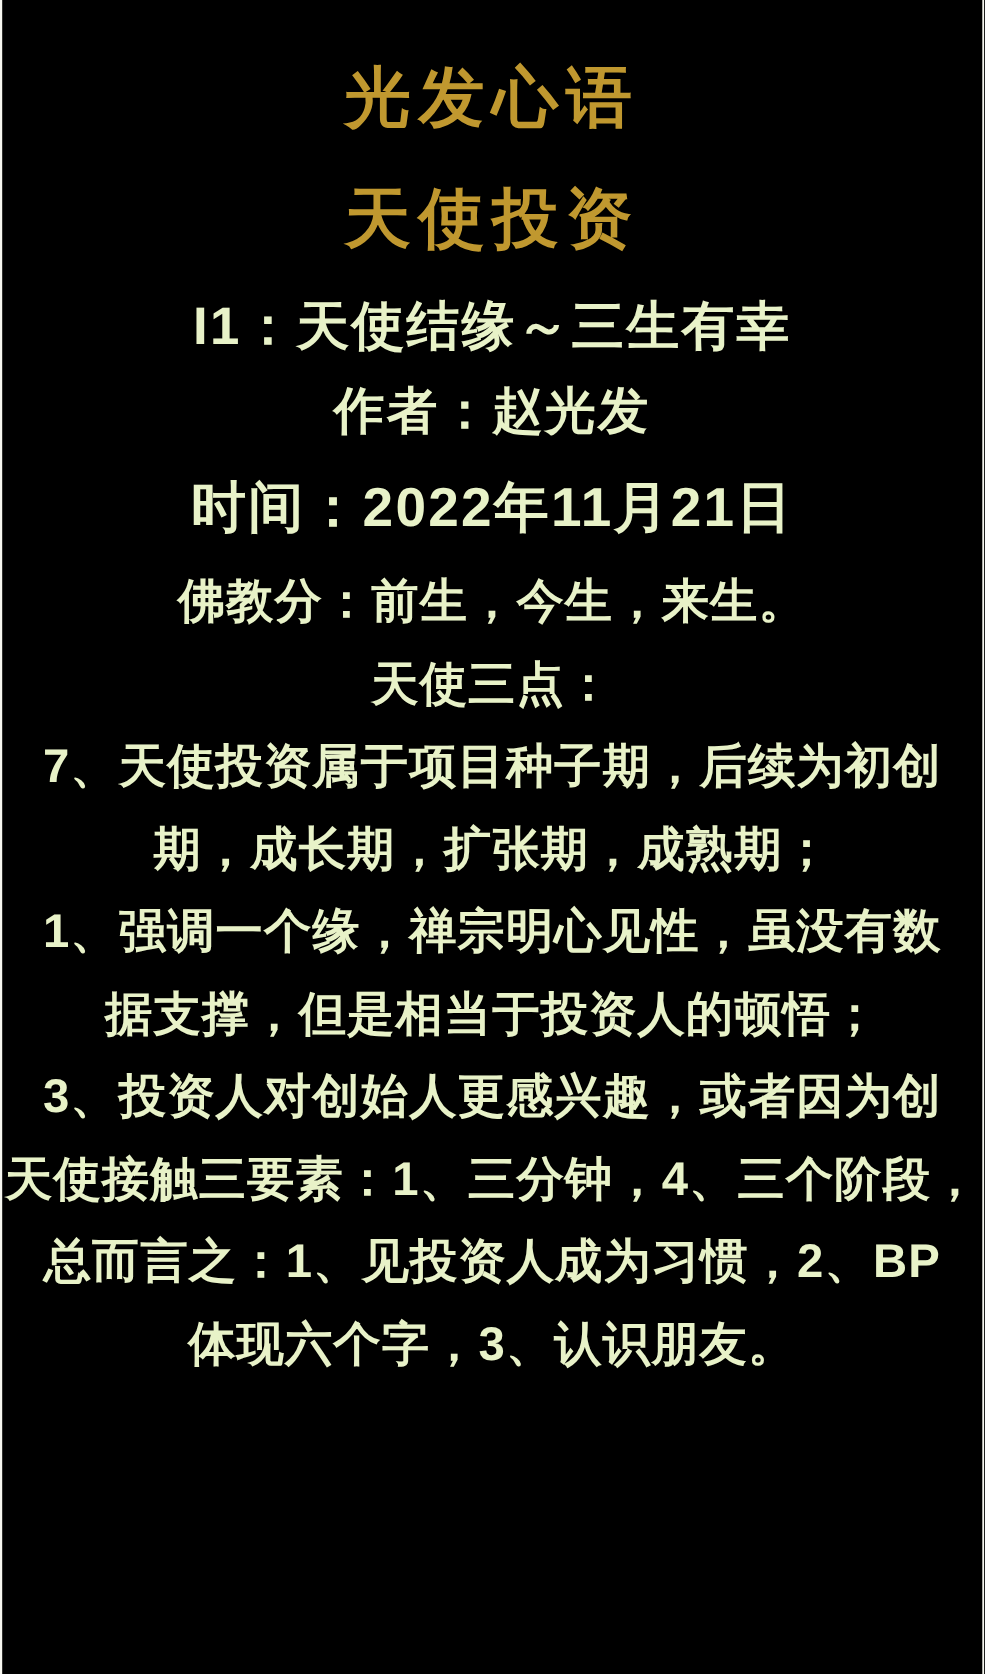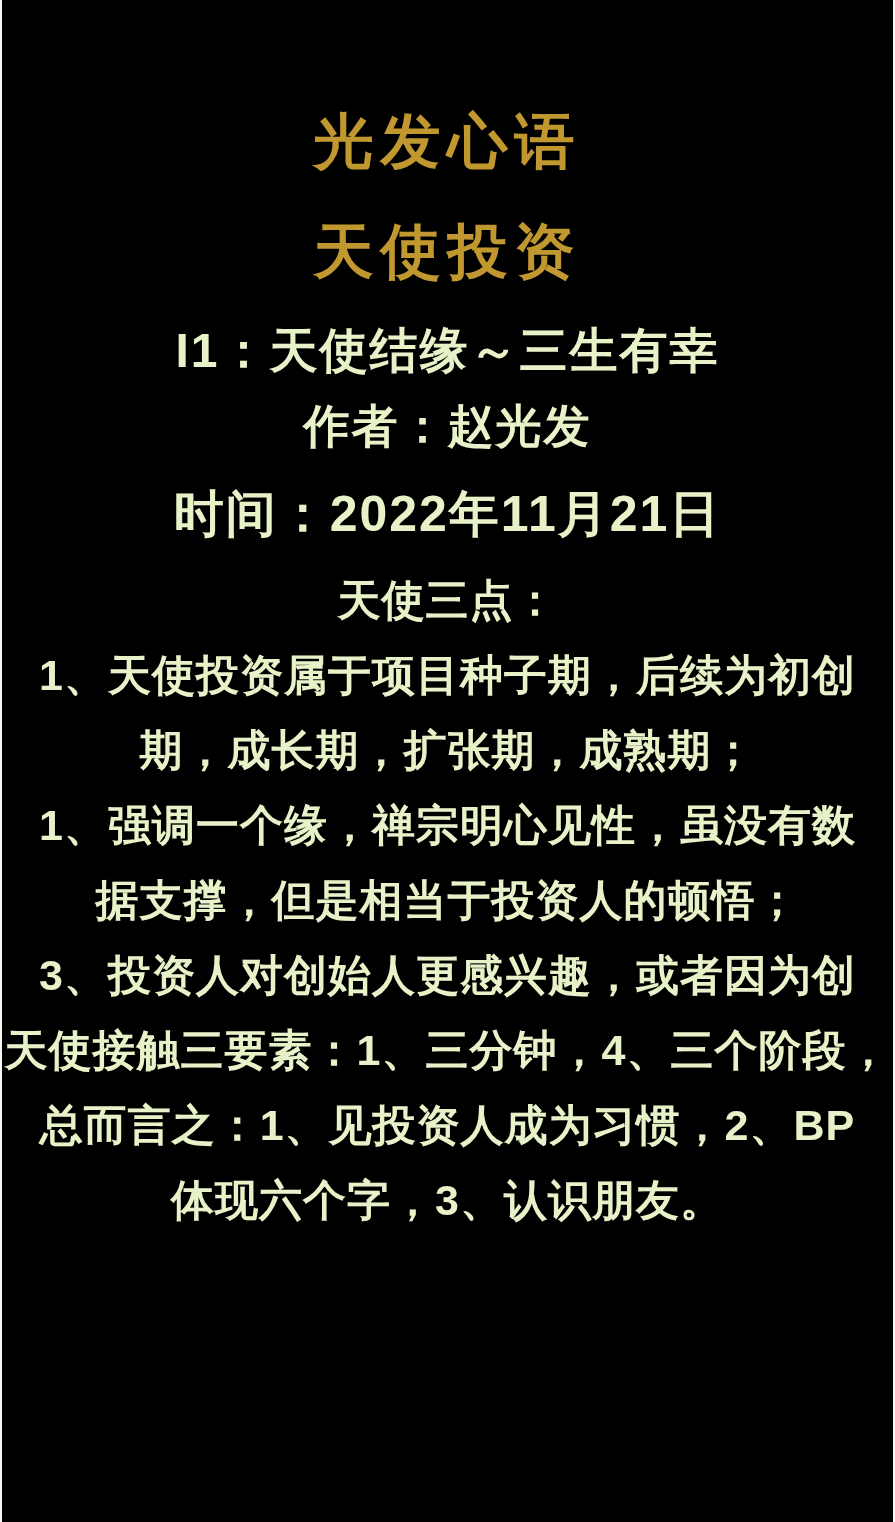--- a/index.html
+++ b/index.html
@@ -28,21 +28,21 @@
   .edge-left  { left: 0; }
   .edge-right { right: 0; }
 
   .title {
     margin: 0;
     color: #c0982f;
     font-size: 60px;
     line-height: 86px;
     letter-spacing: 7px;
   }
-  .title-1 { padding-top: 99px; }
+  .title-1 { padding-top: 46px; }
   .title-2 { margin-top: 24px; }
 
   .subtitle {
     margin-top: 24px;
     font-size: 48px;
     line-height: 64px;
     letter-spacing: 2px;
   }
   .author-line {
     margin-top: 11px;
@@ -75,22 +75,23 @@
   <div class="edge edge-right"></div>
 
   <h1 class="title title-1">光发心语</h1>
   <h1 class="title title-2">天使投资</h1>
 
   <div class="subtitle">I1：天使结缘～三生有幸</div>
   <div class="author-line">作者：赵光发</div>
   <div class="date-line">时间：2022年11月21日</div>
 
   <div class="body-rows">
+    <div class="text-row">佛教分：前生，今生，来生。</div>
     <div class="text-row">天使三点：</div>
-    <div class="text-row">1、天使投资属于项目种子期，后续为初创</div>
+    <div class="text-row">7、天使投资属于项目种子期，后续为初创</div>
     <div class="text-row">期，成长期，扩张期，成熟期；</div>
     <div class="text-row">1、强调一个缘，禅宗明心见性，虽没有数</div>
     <div class="text-row">据支撑，但是相当于投资人的顿悟；</div>
     <div class="text-row">3、投资人对创始人更感兴趣，或者因为创</div>
     <div class="text-row">天使接触三要素：1、三分钟，4、三个阶段，</div>
     <div class="text-row">总而言之：1、见投资人成为习惯，2、BP</div>
     <div class="text-row">体现六个字，3、认识朋友。</div>
   </div>
 </div>
 

